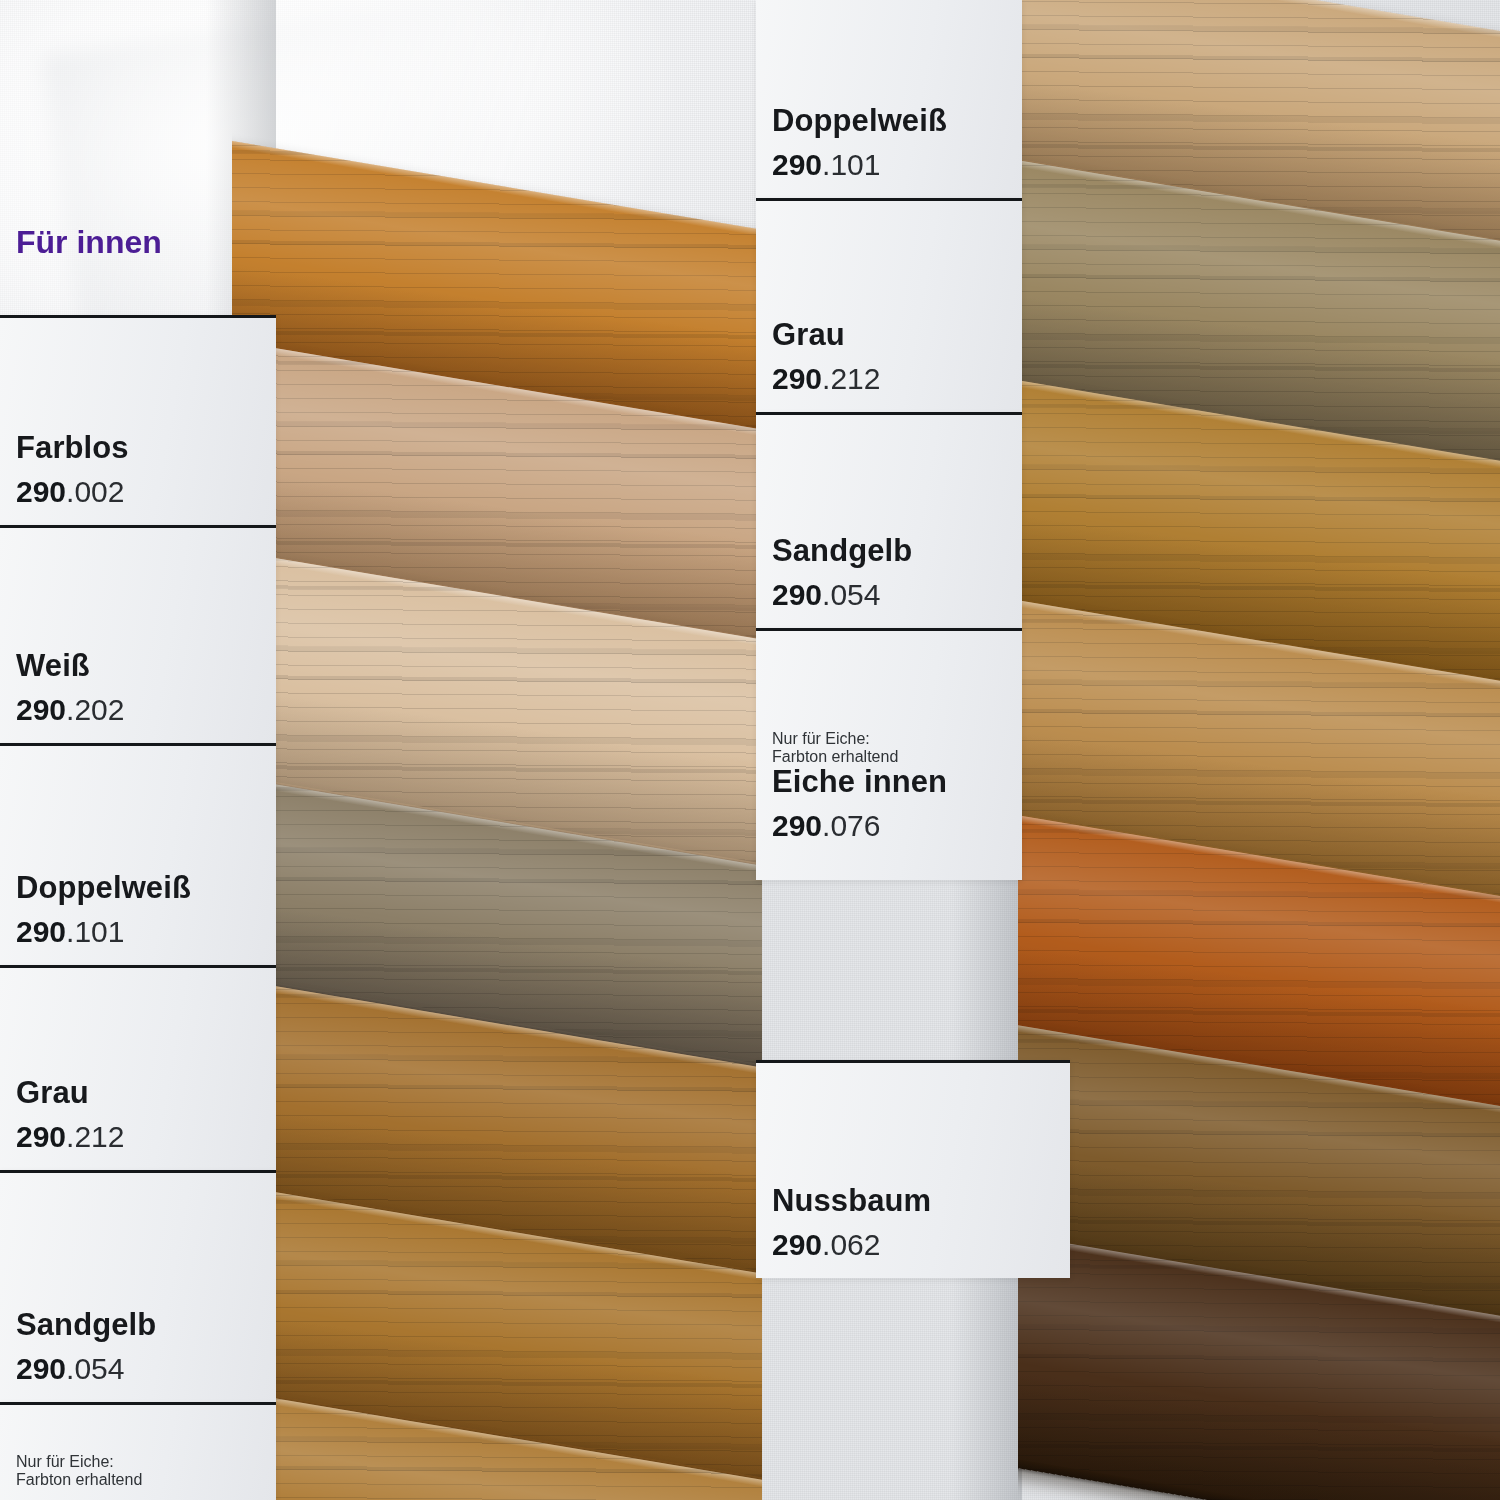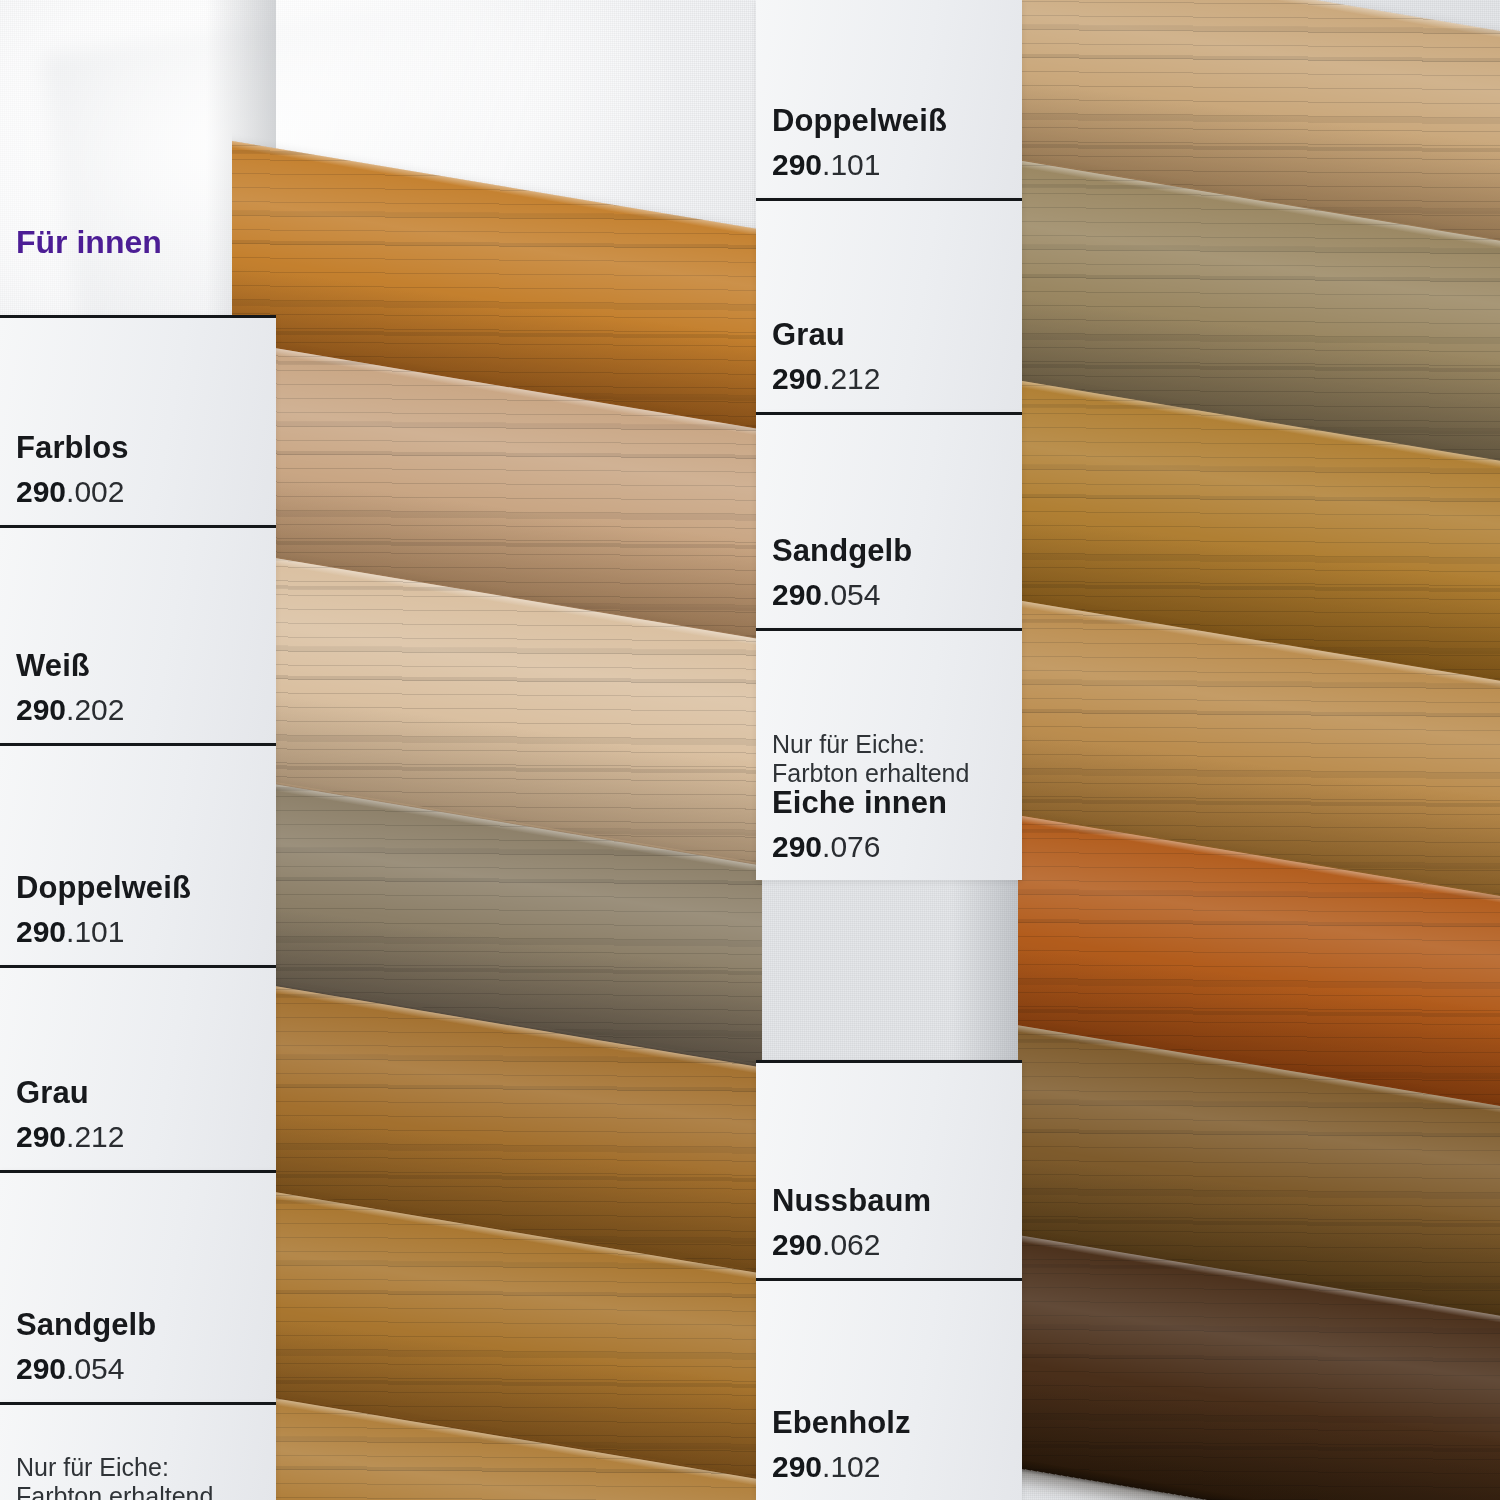--- a/index.html
+++ b/index.html
@@ -83,21 +83,21 @@
   .lbl .rule{
     position:absolute;left:0;right:0;top:0;height:3px;background:#14171a;
   }
   .lbl .txt{position:absolute;left:16px;right:8px;}
   .name{
     font-weight:bold;font-size:31px;color:#17191c;letter-spacing:.1px;
     line-height:1.06;white-space:nowrap;
   }
   .code{font-size:30px;color:#2a2d31;line-height:1.12;white-space:nowrap;margin-top:10px;}
   .code b{font-weight:bold;color:#14171a;}
-  .note{font-size:25px;color:#2f3337;line-height:1.14;font-weight:normal;white-space:nowrap;}
+  .note{font-size:16px;color:#2f3337;line-height:1.14;font-weight:normal;white-space:nowrap;}
   .heading{
     position:absolute;font-weight:bold;font-size:32px;color:#4c1d95;white-space:nowrap;
   }
   
   .castshade{
     position:absolute;top:0;bottom:0;width:70px;right:0;
     background:linear-gradient(90deg, rgba(120,126,134,0) 0%, rgba(110,116,124,.30) 100%);
     pointer-events:none;
   }
 </style>
@@ -271,29 +271,22 @@
       </div>
       <div class="lbl" style="top: 628px; height: 252px; width: 100%; z-index: 40;">
         <div class="rule"></div>
         <div class="txt" style="top: 102px;">
           <div class="note">Nur für Eiche:</div>
           <div class="note">Farbton erhaltend</div>
           <div class="name">Eiche innen</div>
           <div class="code"><b>290</b>.076</div>
         </div>
       </div>
-      <div class="lbl" style="top: 1060px; height: 218px; width: 100%; z-index: 40;">
+      <div class="lbl" style="top: 1060px; height: 218px; width: 100%; z-index: 40; padding-left: 48px;">
         <div class="rule"></div>
         <div class="txt" style="top: 125px;">
           <div class="name">Nussbaum</div>
           <div class="code"><b>290</b>.062</div>
         </div>
       </div>
-      <div class="lbl" style="top: 1278px; height: 222px; width: 100%; z-index: 40;">
-        <div class="rule"></div>
-        <div class="txt" style="top: 129px;">
-          <div class="name">Ebenholz</div>
-          <div class="code"><b>290</b>.102</div>
-        </div>
-      </div>
     </div>
 
 </div>
 
 </body></html>

